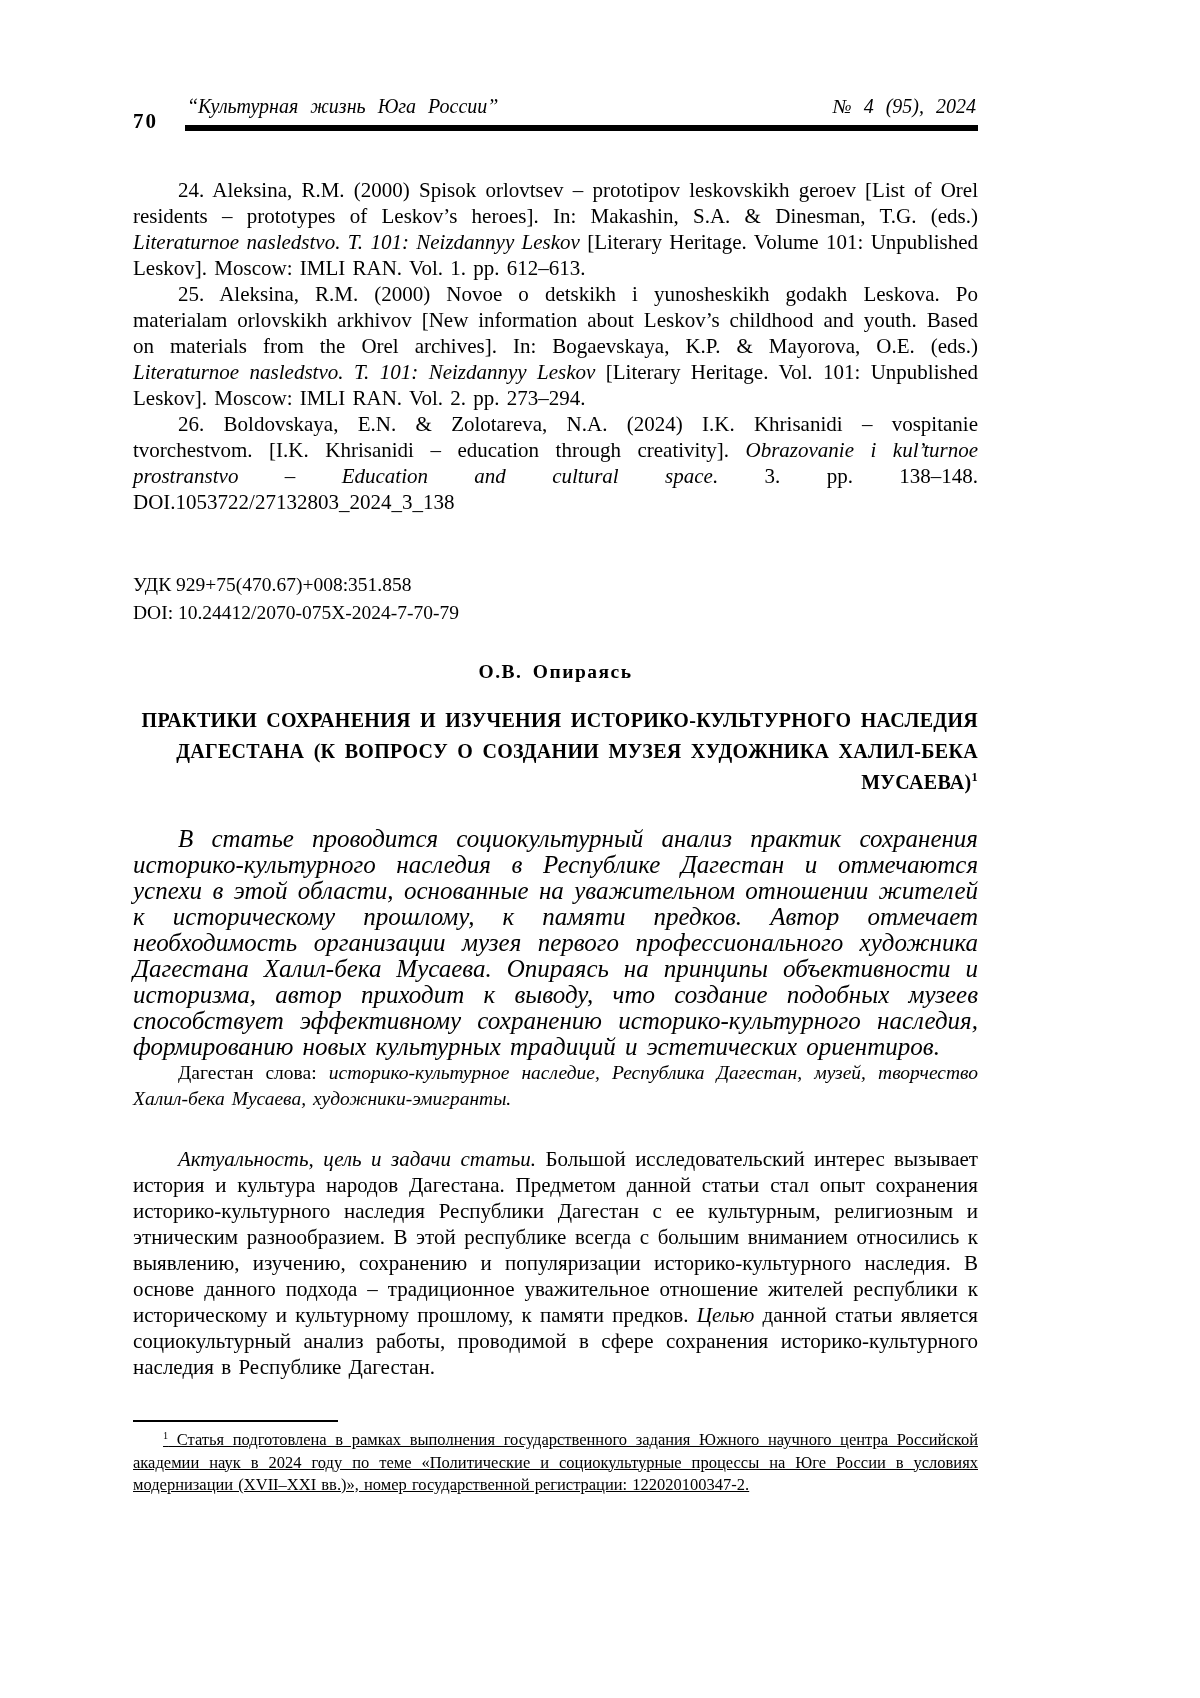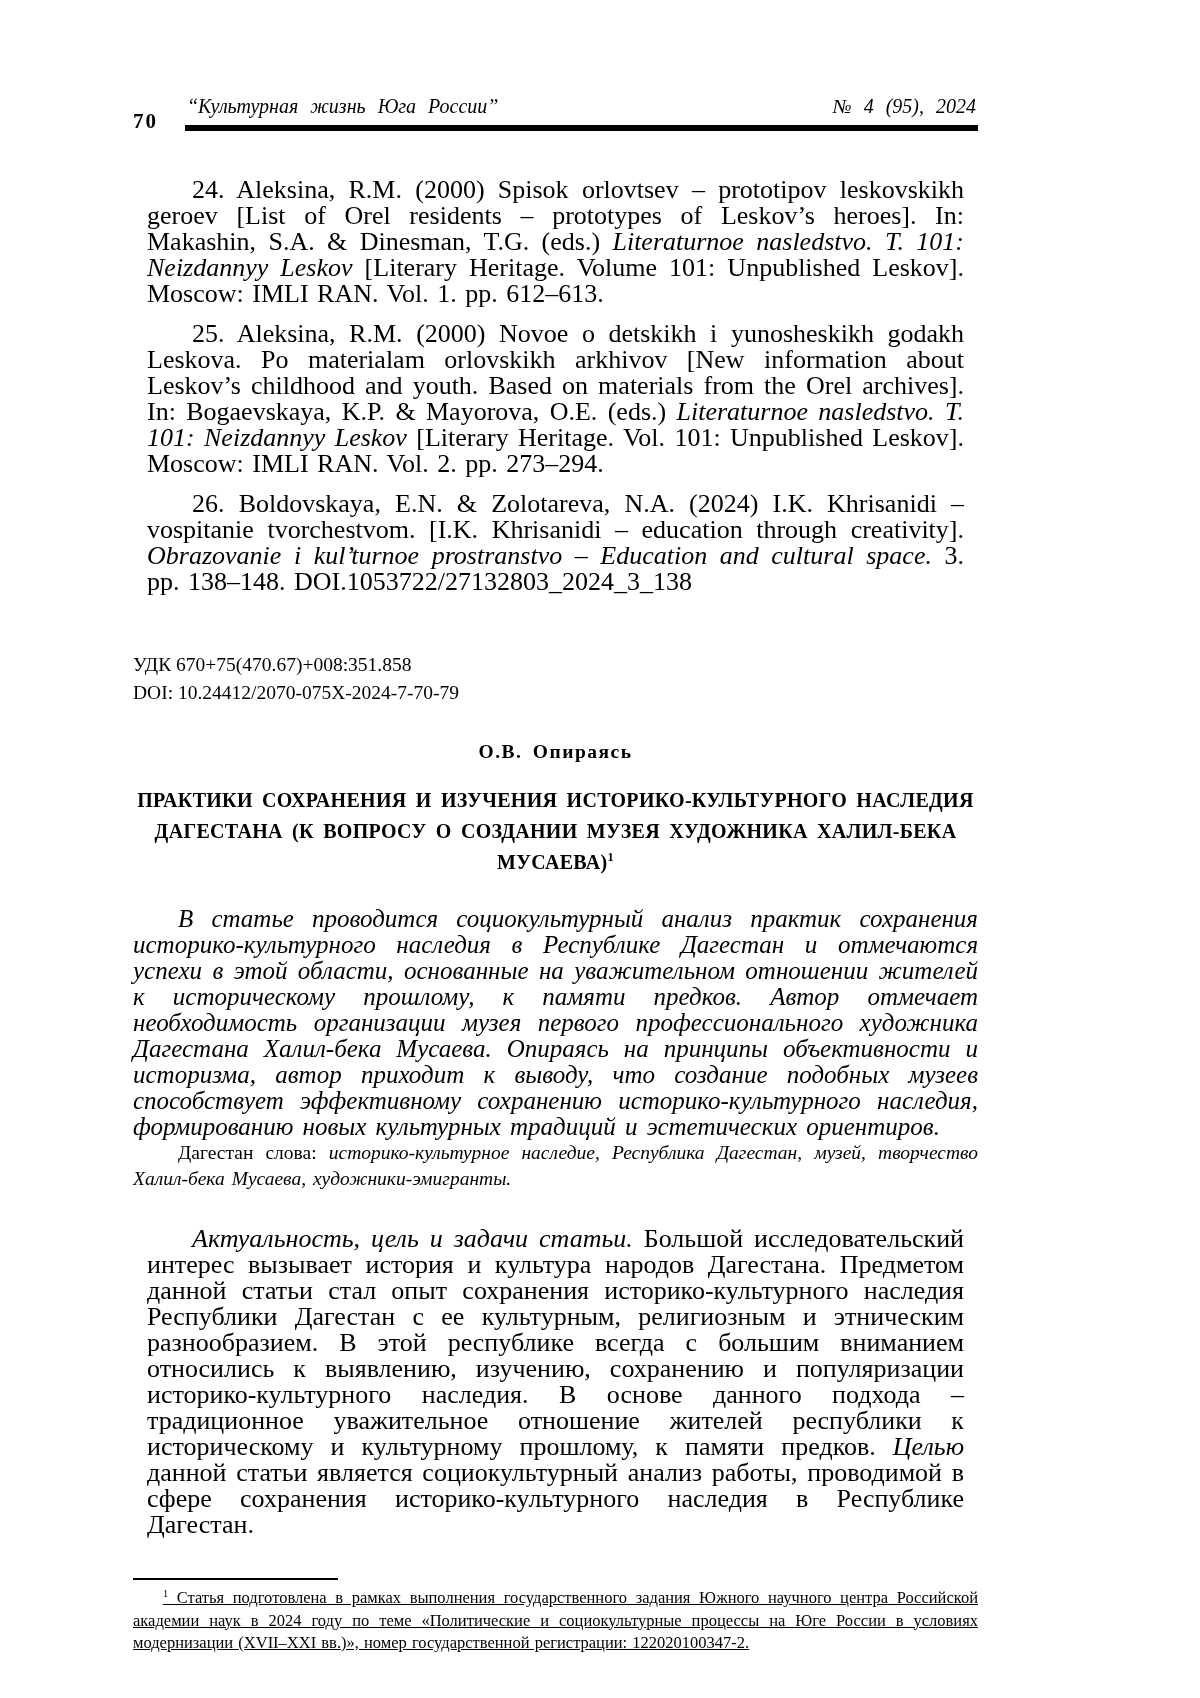--- a/index.html
+++ b/index.html
@@ -44,22 +44,22 @@
   .journal-title { word-spacing: 7px; }
   .issue { word-spacing: 7px; }
   .double-rule {
     height: 4px;
     border-top: 4px solid #000;
     border-bottom: 2px solid #000;
   }
 
   
   .para {
-    margin: 14px;
-    font-size: 26px;
+    margin: 0;
+    font-size: 21px;
     line-height: 26px;
     text-align: justify;
     text-indent: 45px;
     word-spacing: 2px;
     hyphens: auto;
   }
   .it { font-style: italic; }
   sup { font-size: 0.62em; line-height: 0; vertical-align: super; }
 
   
@@ -76,21 +76,21 @@
     margin: 34px 0 0 0;
     text-align: center;
     font-weight: 700;
     font-size: 19.5px;
     letter-spacing: 1.5px;
     word-spacing: 4px;
   }
 
   .title {
     margin: 22px 0 0 0;
-    text-align: center;
+    text-align: right;
     font-weight: 700;
     font-size: 20px;
     line-height: 31px;
     letter-spacing: 0.3px;
     word-spacing: 4px;
   }
 
   .abstract-block { margin-top: 28px; }
   .abstract {
     margin: 0;
@@ -145,21 +145,21 @@
       </div>
     </div>
 
     <div class="refs">
       <p class="para"><span>24. Aleksina, R.M. (2000) Spisok orlovtsev – prototipov leskovskikh geroev [List of Orel residents – prototypes of Leskov’s heroes]. In: Makashin, S.A. &amp; Dinesman, T.G. (eds.) </span><span class="it">Literaturnoe nasledstvo. T. 101: Neizdannyy Leskov</span><span> [Literary Heritage. Volume 101: Unpublished Leskov]. Moscow: IMLI RAN. Vol. 1. pp. 612–613.</span></p>
       <p class="para"><span>25. Aleksina, R.M. (2000) Novoe o detskikh i yunosheskikh godakh Leskova. Po materialam orlovskikh arkhivov [New information about Leskov’s childhood and youth. Based on materials from the Orel archives]. In: Bogaevskaya, K.P. &amp; Mayorova, O.E. (eds.) </span><span class="it">Literaturnoe nasledstvo. T. 101: Neizdannyy Leskov</span><span> [Literary Heritage. Vol. 101: Unpublished Leskov]. Moscow: IMLI RAN. Vol. 2. pp. 273–294.</span></p>
       <p class="para"><span>26. Boldovskaya, E.N. &amp; Zolotareva, N.A. (2024) I.K. Khrisanidi – vospitanie tvorchestvom. [I.K. Khrisanidi – education through creativity]. </span><span class="it">Obrazovanie i kul’turnoe prostranstvo – Education and cultural space.</span><span> 3. pp. 138–148. DOI.1053722/27132803_2024_3_138</span></p>
     </div>
 
     <div class="meta">
-      <p class="meta-line">УДК 670+75(470.67)+008:351.858</p>
+      <p class="meta-line">УДК 929+75(470.67)+008:351.858</p>
       <p class="meta-line">DOI: 10.24412/2070-075X-2024-7-70-79</p>
     </div>
 
     <p class="author">О.В. Опираясь</p>
 
     <h1 class="title"><span>ПРАКТИКИ СОХРАНЕНИЯ И ИЗУЧЕНИЯ ИСТОРИКО-КУЛЬТУРНОГО НАСЛЕДИЯ ДАГЕСТАНА (К ВОПРОСУ О СОЗДАНИИ МУЗЕЯ ХУДОЖНИКА ХАЛИЛ-БЕКА МУСАЕВА)</span><sup>1</sup></h1>
 
     <div class="abstract-block">
       <p class="abstract">В статье проводится социокультурный анализ практик сохранения историко-культурного наследия в Республике Дагестан и отмечаются успехи в этой области, основанные на уважительном отношении жителей к историческому прошлому, к памяти предков. Автор отмечает необходимость организации музея первого профессионального художника Дагестана Халил-бека Мусаева. Опираясь на принципы объективности и историзма, автор приходит к выводу, что создание подобных музеев способствует эффективному сохранению историко-культурного наследия, формированию новых культурных традиций и эстетических ориентиров.</p>
       <p class="keywords"><span>Дагестан слова: </span><span class="it">историко-культурное наследие, Республика Дагестан, музей, творчество Халил-бека Мусаева, художники-эмигранты.</span></p>

